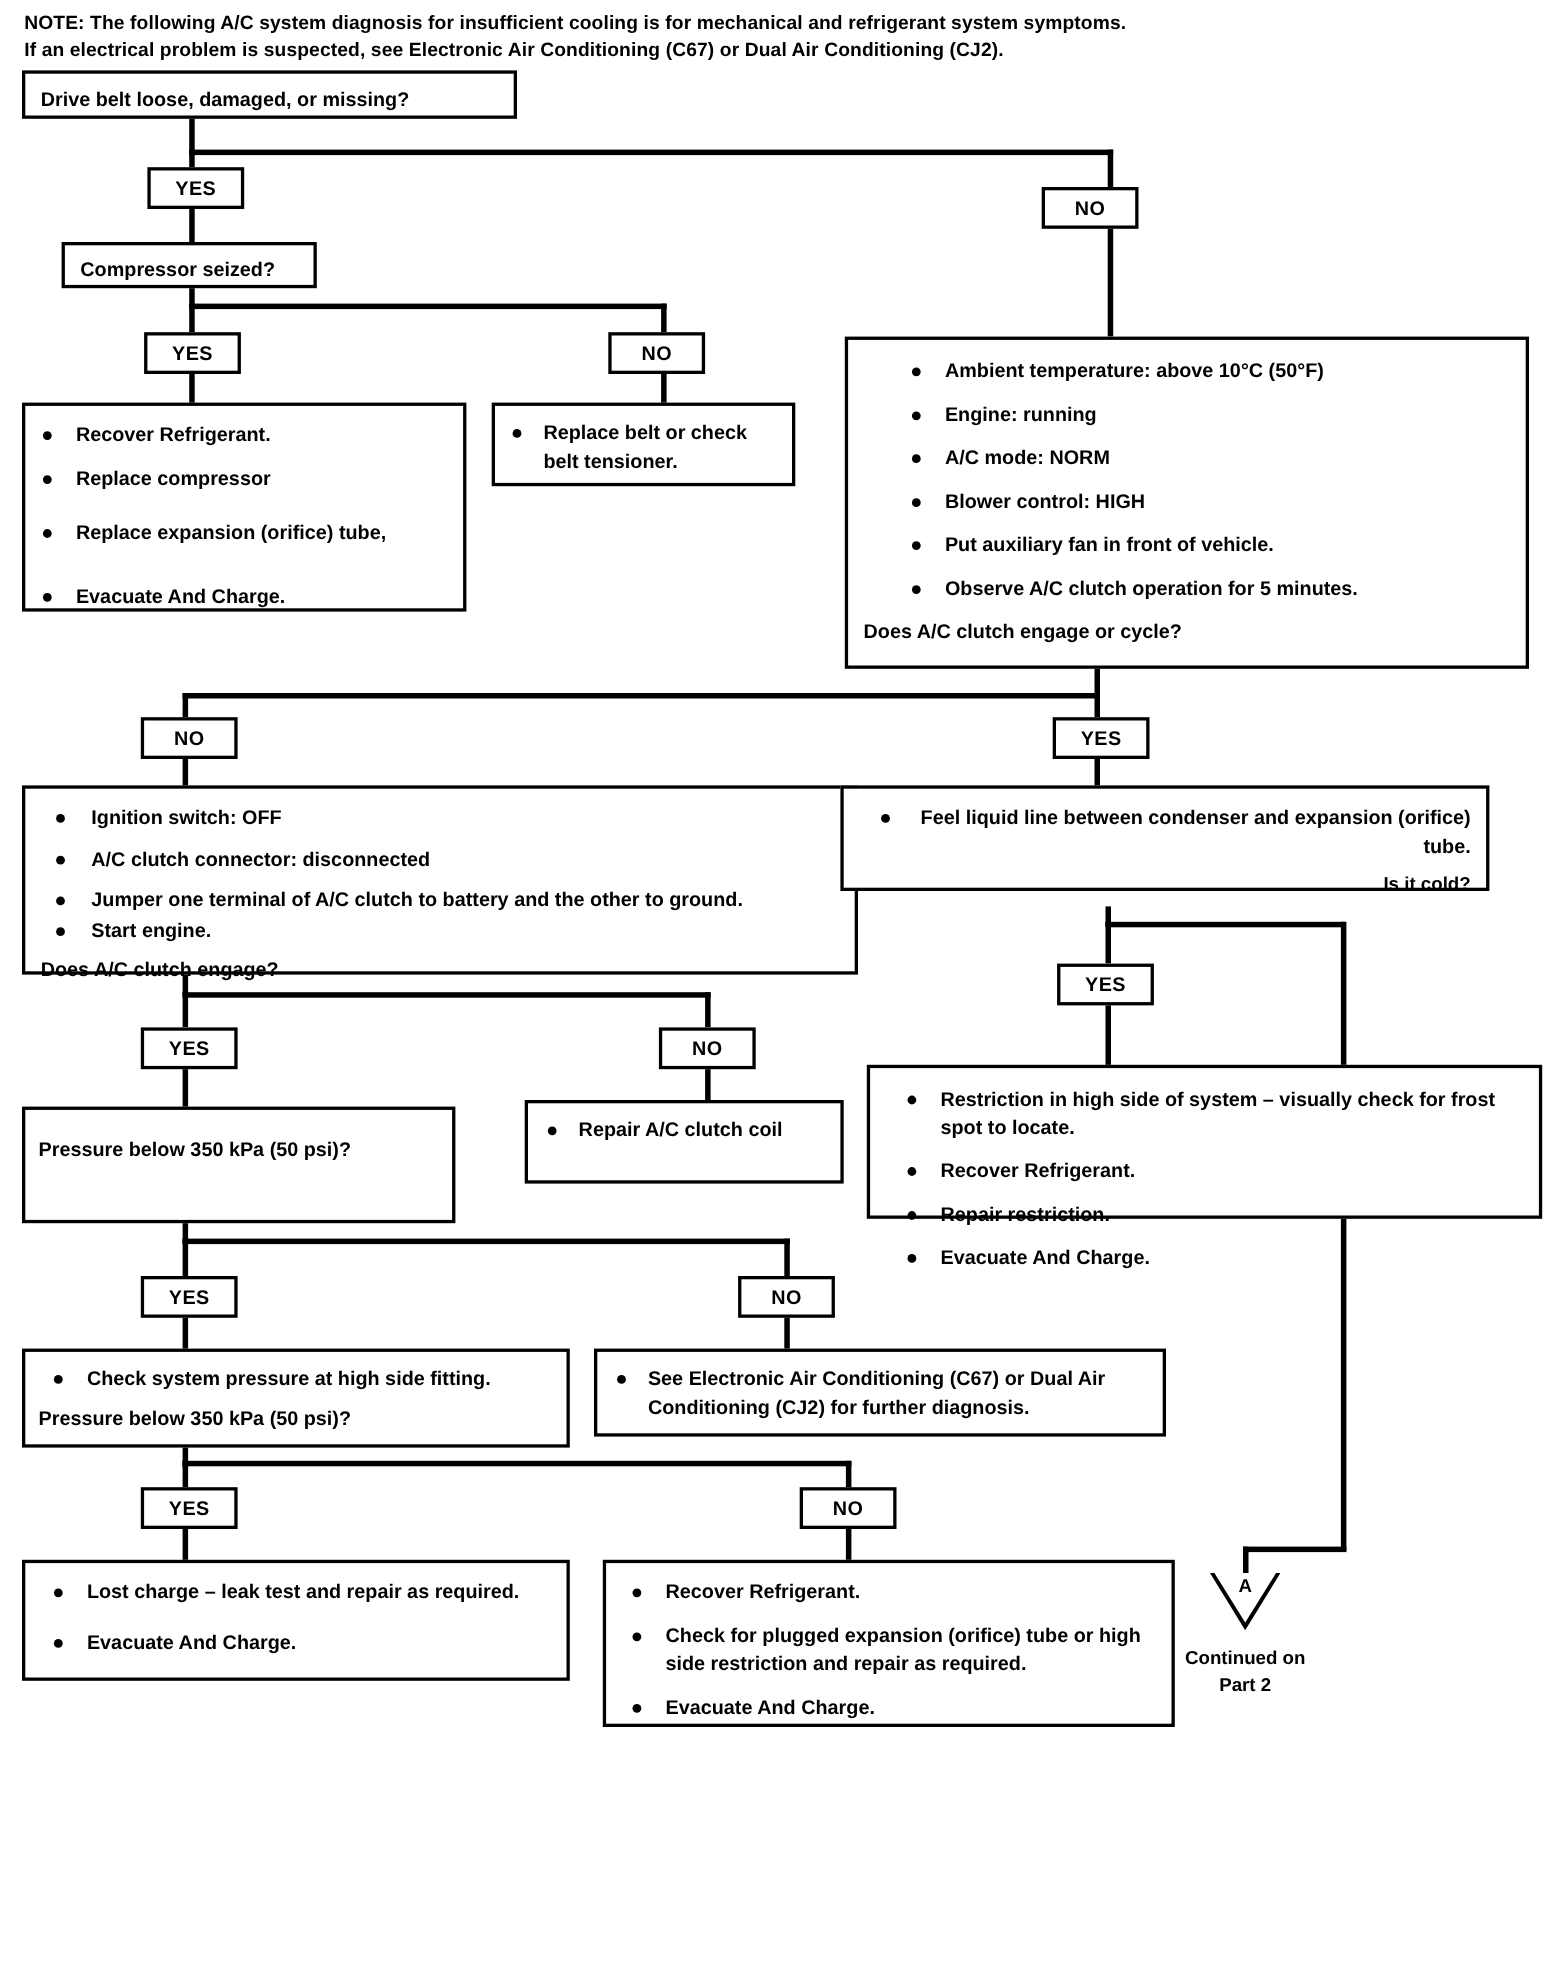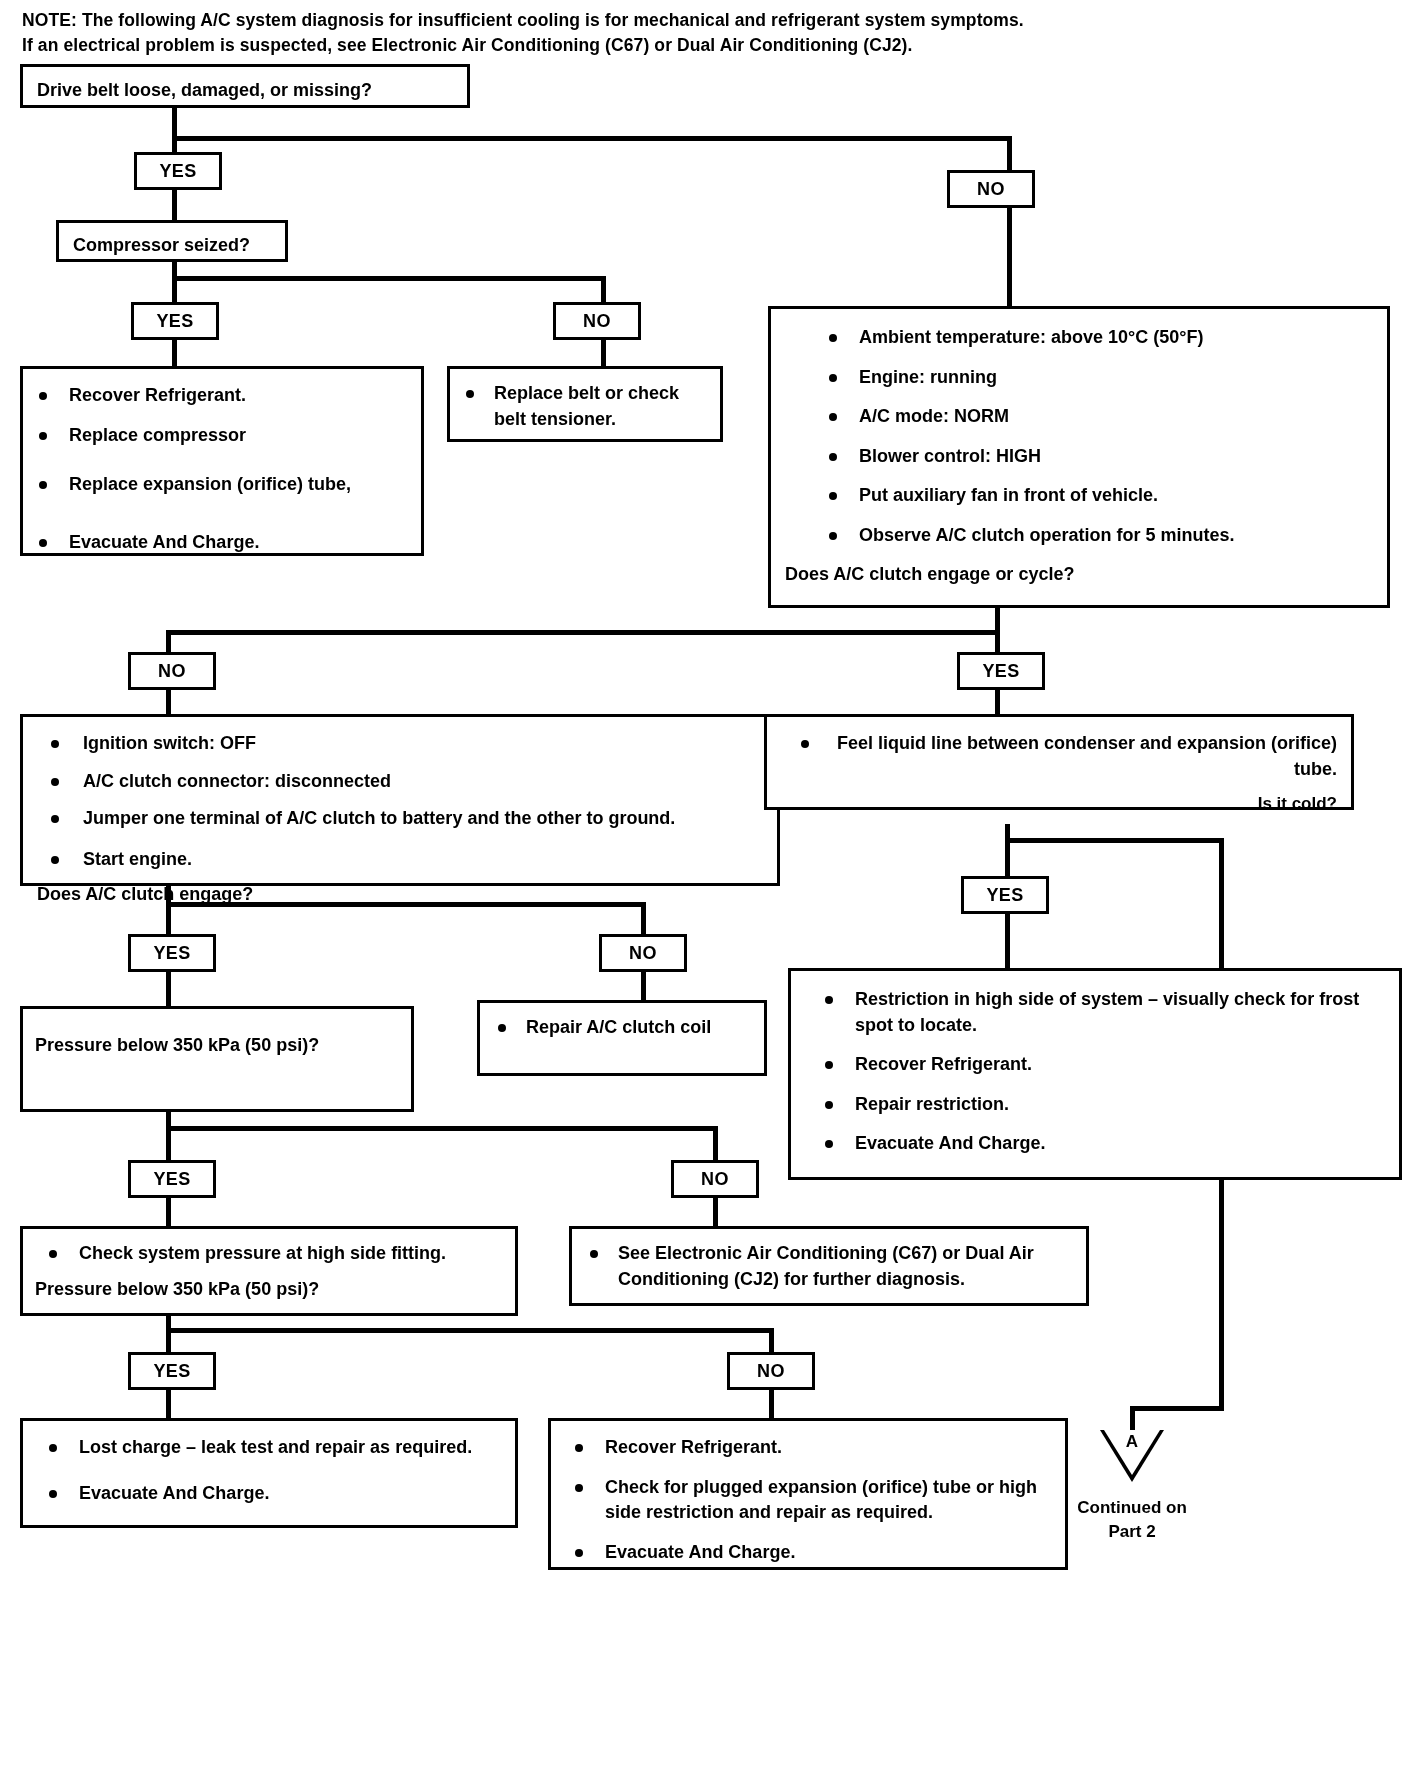--- a/index.html
+++ b/index.html
@@ -212,21 +212,21 @@
   <div class="tag" style="left:957px; top:652px; width:88px; height:38px;">YES</div>
 
   <div class="ln vl" style="left:166px; top:690px; height:26px;"></div>
   <div class="ln vl" style="left:995px; top:690px; height:26px;"></div>
 
   <div class="box" style="left:20px; top:714px; width:760px; height:172px;">
     <div class="box-inner" style="padding:14px 12px 10px 14px;">
       <ul class="bl">
         <li style="padding-left:46px; margin-bottom:12px;">Ignition switch: OFF</li>
         <li style="padding-left:46px; margin-bottom:12px;">A/C clutch connector: disconnected</li>
-        <li style="padding-left:46px; margin-bottom:15px;">Jumper one terminal of A/C clutch to battery and the other to ground.</li>
+        <li style="padding-left:46px; margin-bottom:2px;">Jumper one terminal of A/C clutch to battery and the other to ground.</li>
         <li style="padding-left:46px;">Start engine.</li>
       </ul>
       <div class="tail tight">Does A/C clutch engage?</div>
     </div>
   </div>
 
   <div class="box" style="left:764px; top:714px; width:590px; height:96px;text-align:right;">
     <div class="box-inner" style="padding:14px 14px 10px 20px;">
       <ul class="bl">
         <li style="padding-left:42px;">Feel liquid line between condenser and expansion (orifice) tube.</li>
@@ -239,21 +239,21 @@
   <div class="ln hl" style="left:1005px; top:838px; width:218px;"></div>
   <div class="ln vl" style="left:1005px; top:838px; height:38px;"></div>
 
   <div class="ln vl" style="left:1219px; top:838px; height:572px;"></div>
   <div class="ln hl" style="left:1130px; top:1406px; width:94px;"></div>
   <div class="ln vl" style="left:1130px; top:1406px; height:24px;"></div>
 
   <div class="tag" style="left:961px; top:876px; width:88px; height:38px;">YES</div>
   <div class="ln vl" style="left:1005px; top:914px; height:56px;"></div>
 
-  <div class="box" style="left:788px; top:968px; width:614px; height:212px;">
+  <div class="box" style="left:788px; top:968px; width:614px; height:140px;">
     <div class="box-inner" style="padding:16px 18px 10px 20px;">
       <ul class="bl">
         <li style="padding-left:44px;">Restriction in high side of system – visually check for frost spot to locate.</li>
         <li style="padding-left:44px;">Recover Refrigerant.</li>
         <li style="padding-left:44px;">Repair restriction.</li>
         <li style="padding-left:44px;">Evacuate And Charge.</li>
       </ul>
     </div>
   </div>
 
@@ -295,21 +295,21 @@
 
   <div class="box" style="left:20px; top:1226px; width:498px; height:90px;">
     <div class="box-inner" style="padding:12px 12px 10px 12px;">
       <ul class="bl">
         <li style="padding-left:44px;">Check system pressure at high side fitting.</li>
       </ul>
       <div class="tail tight">Pressure below 350 kPa (50 psi)?</div>
     </div>
   </div>
 
-  <div class="box" style="left:569px; top:1226px; width:520px; height:80px;">
+  <div class="box" style="left:540px; top:1226px; width:520px; height:80px;">
     <div class="box-inner" style="padding:12px 10px 10px 4px;">
       <ul class="bl">
         <li style="padding-left:42px;">See Electronic Air Conditioning (C67) or Dual Air Conditioning (CJ2) for further diagnosis.</li>
       </ul>
     </div>
   </div>
 
   <div class="ln vl" style="left:166px; top:1316px; height:18px;"></div>
   <div class="ln hl" style="left:166px; top:1328px; width:608px;"></div>
   <div class="ln vl" style="left:166px; top:1328px; height:26px;"></div>

